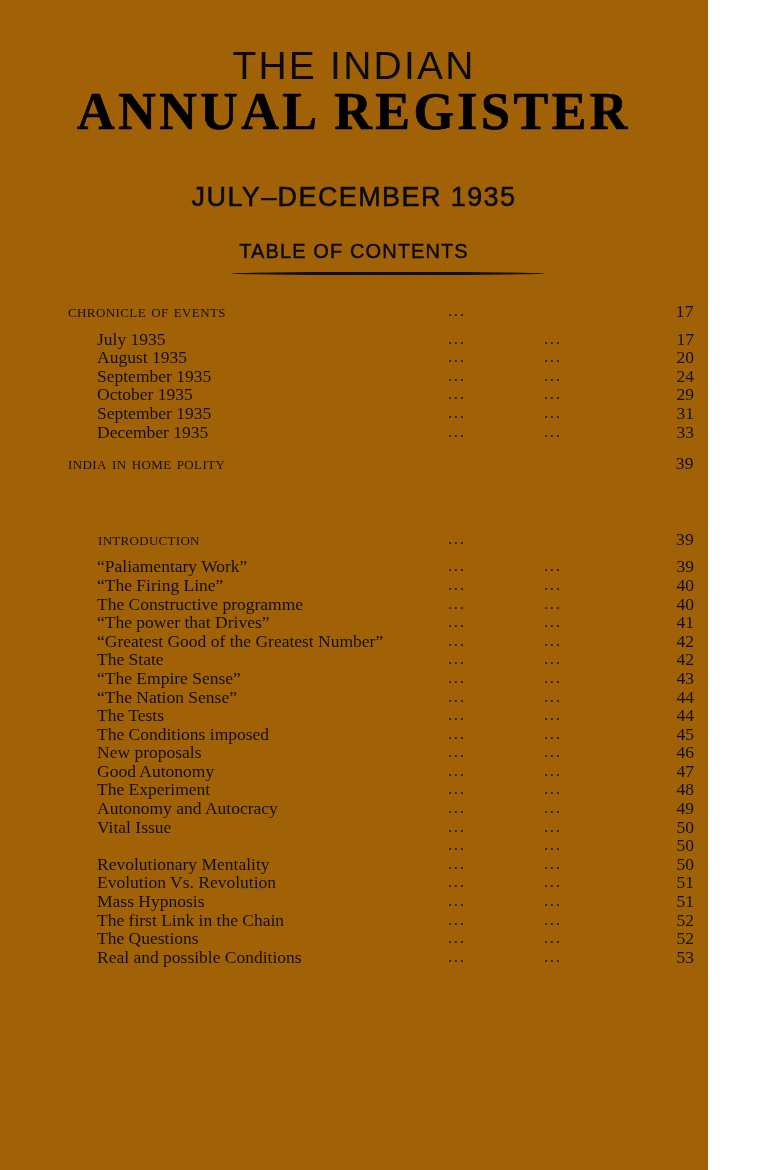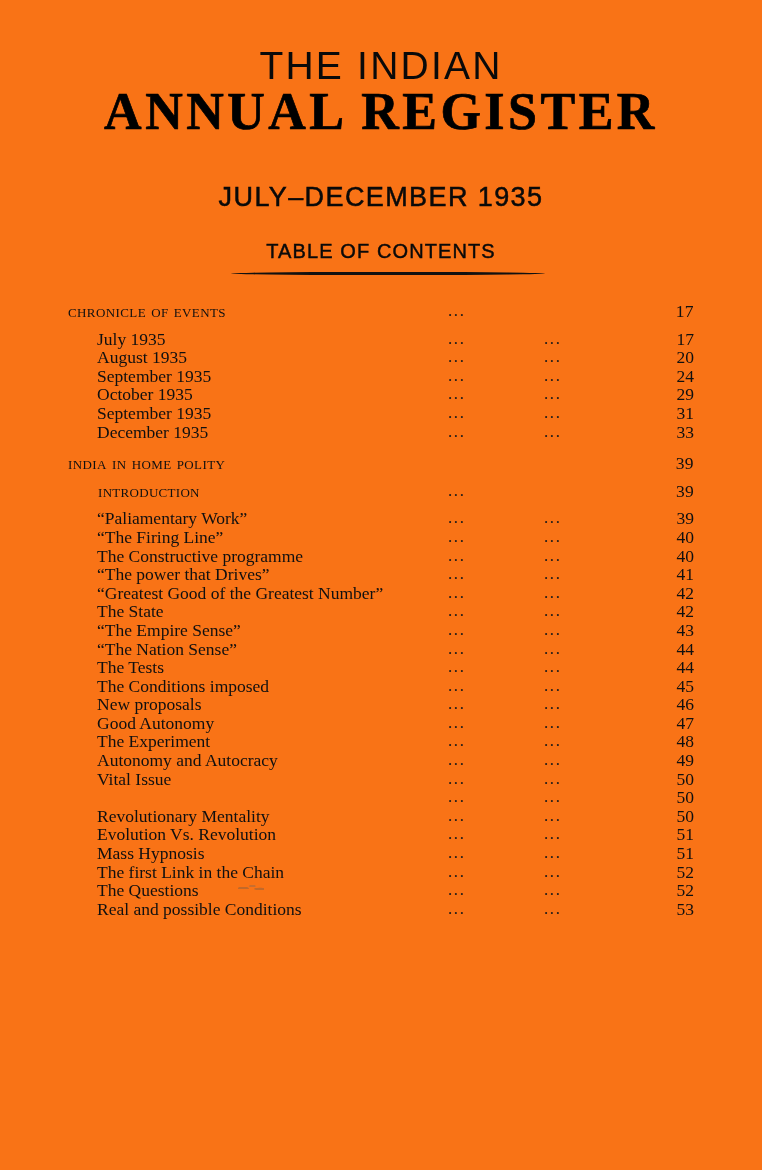--- a/index.html
+++ b/index.html
@@ -2,23 +2,23 @@
 <html><head>
 <meta charset="utf-8">
 <style>
   html, body {
     margin: 0;
     padding: 0;
     background: #ffffff;
   }
   .page {
     position: relative;
-    width: 762px;
+    width: 708px;
     height: 1170px;
-    background: #f97316;
+    background: #a16207;
     overflow: hidden;
     font-family: "Liberation Serif", "DejaVu Serif", serif;
     color: #101010;
   }
 
   
   .masthead {
     text-align: center;
   }
   .line-the-indian {
@@ -125,20 +125,21 @@
   .row.section .title {
     text-transform: lowercase;
     font-variant: small-caps;
   }
 
   
   .row.subhead {
     font-variant: small-caps;
     font-size: 18.5px;
     letter-spacing: 0.3px;
+    margin-top: 48px;
   }
   .row.subhead .title {
     text-transform: lowercase;
     font-variant: small-caps;
   }
 
   
   .row.entry .title {
     padding-left: 29px;
   }

